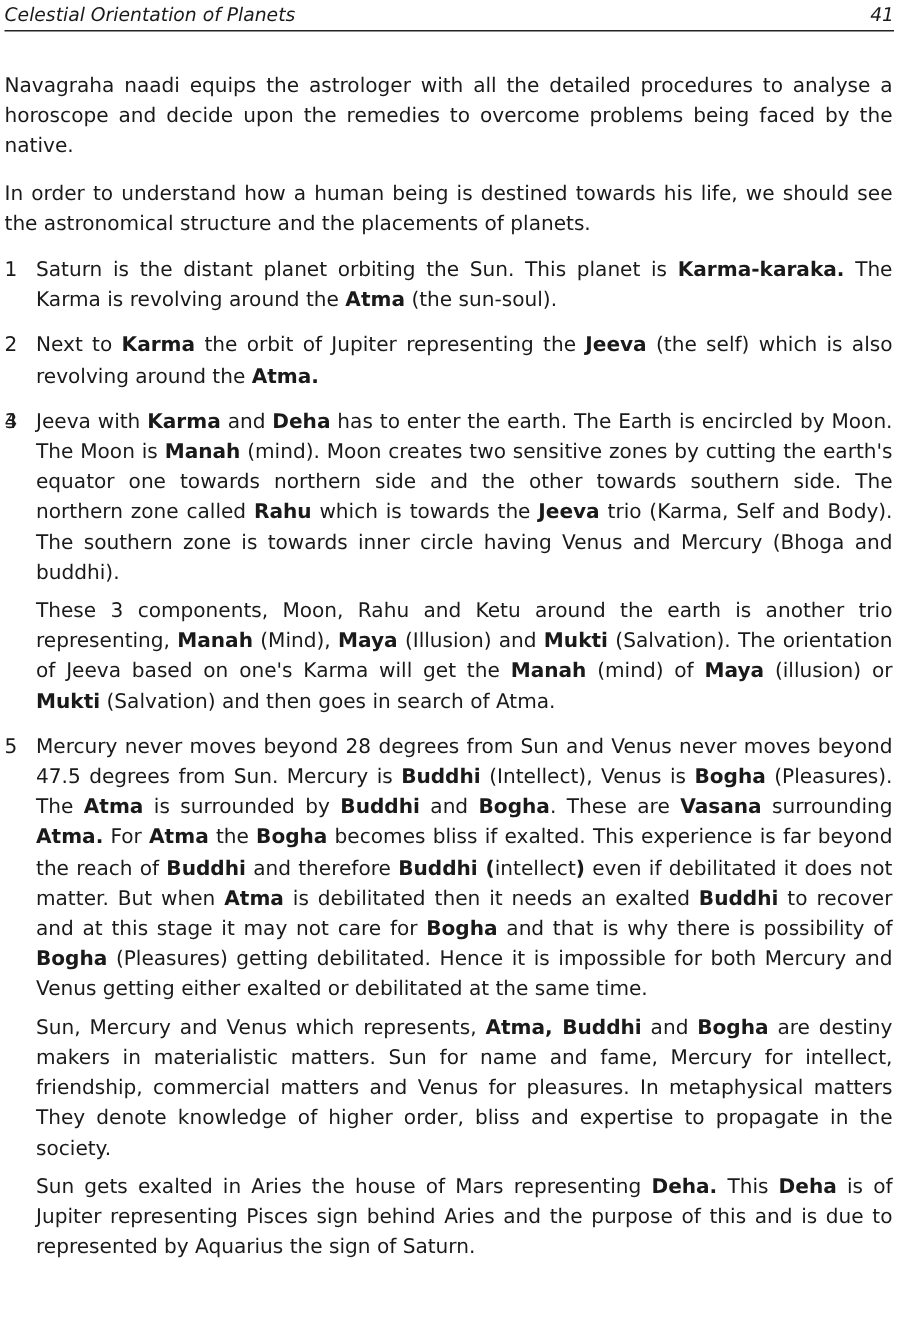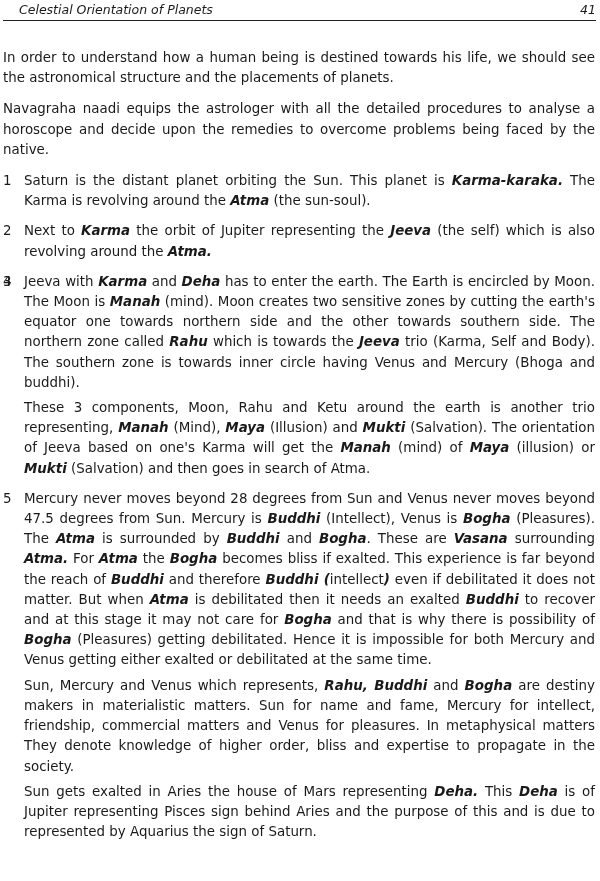--- a/index.html
+++ b/index.html
@@ -9,64 +9,64 @@
       color: #1a1a1a;
       position: relative;
     }
     .header {
       position: absolute; left: 3px; right: 4px; top: 0;
       height: 20px;
       border-bottom: 1.6px solid #222;
       font-style: italic;
       font-size: 12.5px;
     }
-    .header .title { position: absolute; left: 16px; top: 2px; }
+    .header .title { position: absolute; left: 0; top: 2px; }
     .header .pageno { position: absolute; right: 0; top: 2px; }
     .content {
       position: absolute; left: 3px; right: 5px; top: 48px;
       font-size: 13.4px;
       line-height: 20.2px;
       text-align: justify;
     }
     p { margin: 0 0 11px 0; }
     .item { position: relative; padding-left: 21px; margin-bottom: 5px; }
     .item .num { position: absolute; left: 0; top: 0; }
     .item p { margin: 0 0 5px 0; }
     .item p + p { margin-top: 0; }
     .item-block { margin-bottom: 10px; }
-    em, .em { font-style: italic; font-weight: bold; }
+    em, .em { font-weight: bold; }
   </style>
 </head>
 <body>
 
 <div class="header">
   <span class="title">Celestial Orientation of Planets</span>
   <span class="pageno">41</span>
 </div>
 
 <div class="content">
+  <p>Navagraha naadi equips the astrologer with all the detailed procedures to analyse a horoscope and decide upon the remedies to overcome problems being faced by the native.</p>
   <p>In order to understand how a human being is destined towards his life, we should see the astronomical structure and the placements of planets.</p>
-  <p>Navagraha naadi equips the astrologer with all the detailed procedures to analyse a horoscope and decide upon the remedies to overcome problems being faced by the native.</p>
   <div id="items">
       <div class="item item-block">
         <span class="num">1</span>
         <p>Saturn is the distant planet orbiting the Sun. This planet is <span class="em">Karma-karaka.</span> The Karma is revolving around the <span class="em">Atma</span> (the sun-soul).</p>
       </div>
       <div class="item item-block">
         <span class="num">2</span>
         <p>Next to <span class="em">Karma</span> the orbit of Jupiter representing the <span class="em">Jeeva</span> (the self) which is also revolving around the <span class="em">Atma.</span></p>
       </div>
       <div class="item item-block">
         <span class="num">3</span>
       </div>
       <div class="item item-block">
         <span class="num">4</span>
         <p>Jeeva with <span class="em">Karma</span> and <span class="em">Deha</span> has to enter the earth. The Earth is encircled by Moon. The Moon is <span class="em">Manah</span> (mind). Moon creates two sensitive zones by cutting the earth's equator one towards northern side and the other towards southern side. The northern zone called <span class="em">Rahu</span> which is towards the <span class="em">Jeeva</span> trio (Karma, Self and Body). The southern zone is towards inner circle having Venus and Mercury (Bhoga and buddhi).</p>
         <p>These 3 components, Moon, Rahu and Ketu around the earth is another trio representing, <span class="em">Manah</span> (Mind), <span class="em">Maya</span> (Illusion) and <span class="em">Mukti</span> (Salvation). The orientation of Jeeva based on one's Karma will get the <span class="em">Manah</span> (mind) of <span class="em">Maya</span> (illusion) or <span class="em">Mukti</span> (Salvation) and then goes in search of Atma.</p>
       </div>
       <div class="item item-block">
         <span class="num">5</span>
         <p>Mercury never moves beyond 28 degrees from Sun and Venus never moves beyond 47.5 degrees from Sun. Mercury is <span class="em">Buddhi</span> (Intellect), Venus is <span class="em">Bogha</span> (Pleasures). The <span class="em">Atma</span> is surrounded by <span class="em">Buddhi</span> and <span class="em">Bogha</span>. These are <span class="em">Vasana</span> surrounding <span class="em">Atma.</span> For <span class="em">Atma</span> the <span class="em">Bogha</span> becomes bliss if exalted. This experience is far beyond the reach of <span class="em">Buddhi</span> and therefore <span class="em">Buddhi (</span>intellect<span class="em">)</span> even if debilitated it does not matter. But when <span class="em">Atma</span> is debilitated then it needs an exalted <span class="em">Buddhi</span> to recover and at this stage it may not care for <span class="em">Bogha</span> and that is why there is possibility of <span class="em">Bogha</span> (Pleasures) getting debilitated. Hence it is impossible for both Mercury and Venus getting either exalted or debilitated at the same time.</p>
-        <p>Sun, Mercury and Venus which represents, <span class="em">Rahu, Buddhi</span> and <span class="em">Bogha</span> are destiny makers in materialistic matters. Sun for name and fame, Mercury for intellect, friendship, commercial matters and Venus for pleasures. In metaphysical matters They denote knowledge of higher order, bliss and expertise to propagate in the society.</p>
+        <p>Sun, Mercury and Venus which represents, <span class="em">Atma, Buddhi</span> and <span class="em">Bogha</span> are destiny makers in materialistic matters. Sun for name and fame, Mercury for intellect, friendship, commercial matters and Venus for pleasures. In metaphysical matters They denote knowledge of higher order, bliss and expertise to propagate in the society.</p>
         <p>Sun gets exalted in Aries the house of Mars representing <span class="em">Deha.</span> This <span class="em">Deha</span> is of Jupiter representing Pisces sign behind Aries and the purpose of this  and  is due to  represented by Aquarius the sign of  Saturn.</p>
       </div>
     </div>
 </div>
 
 </body></html>

